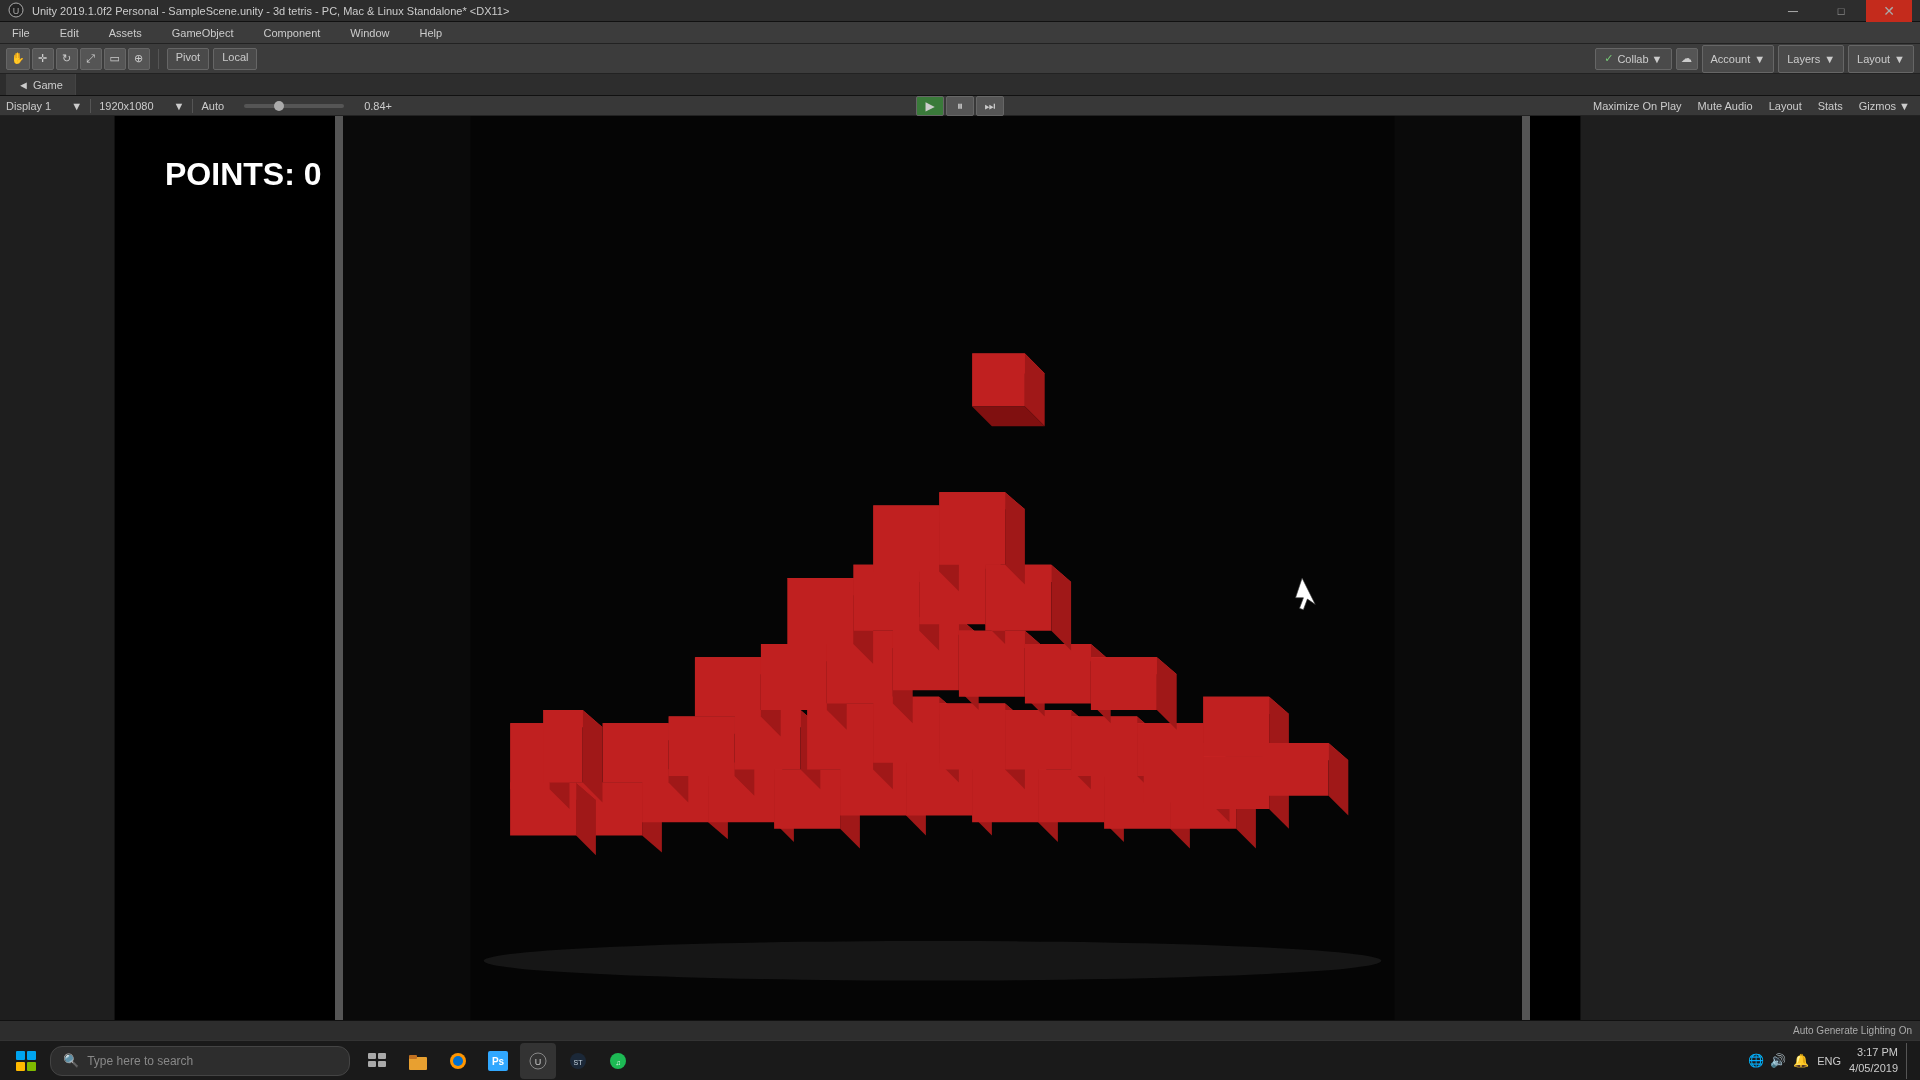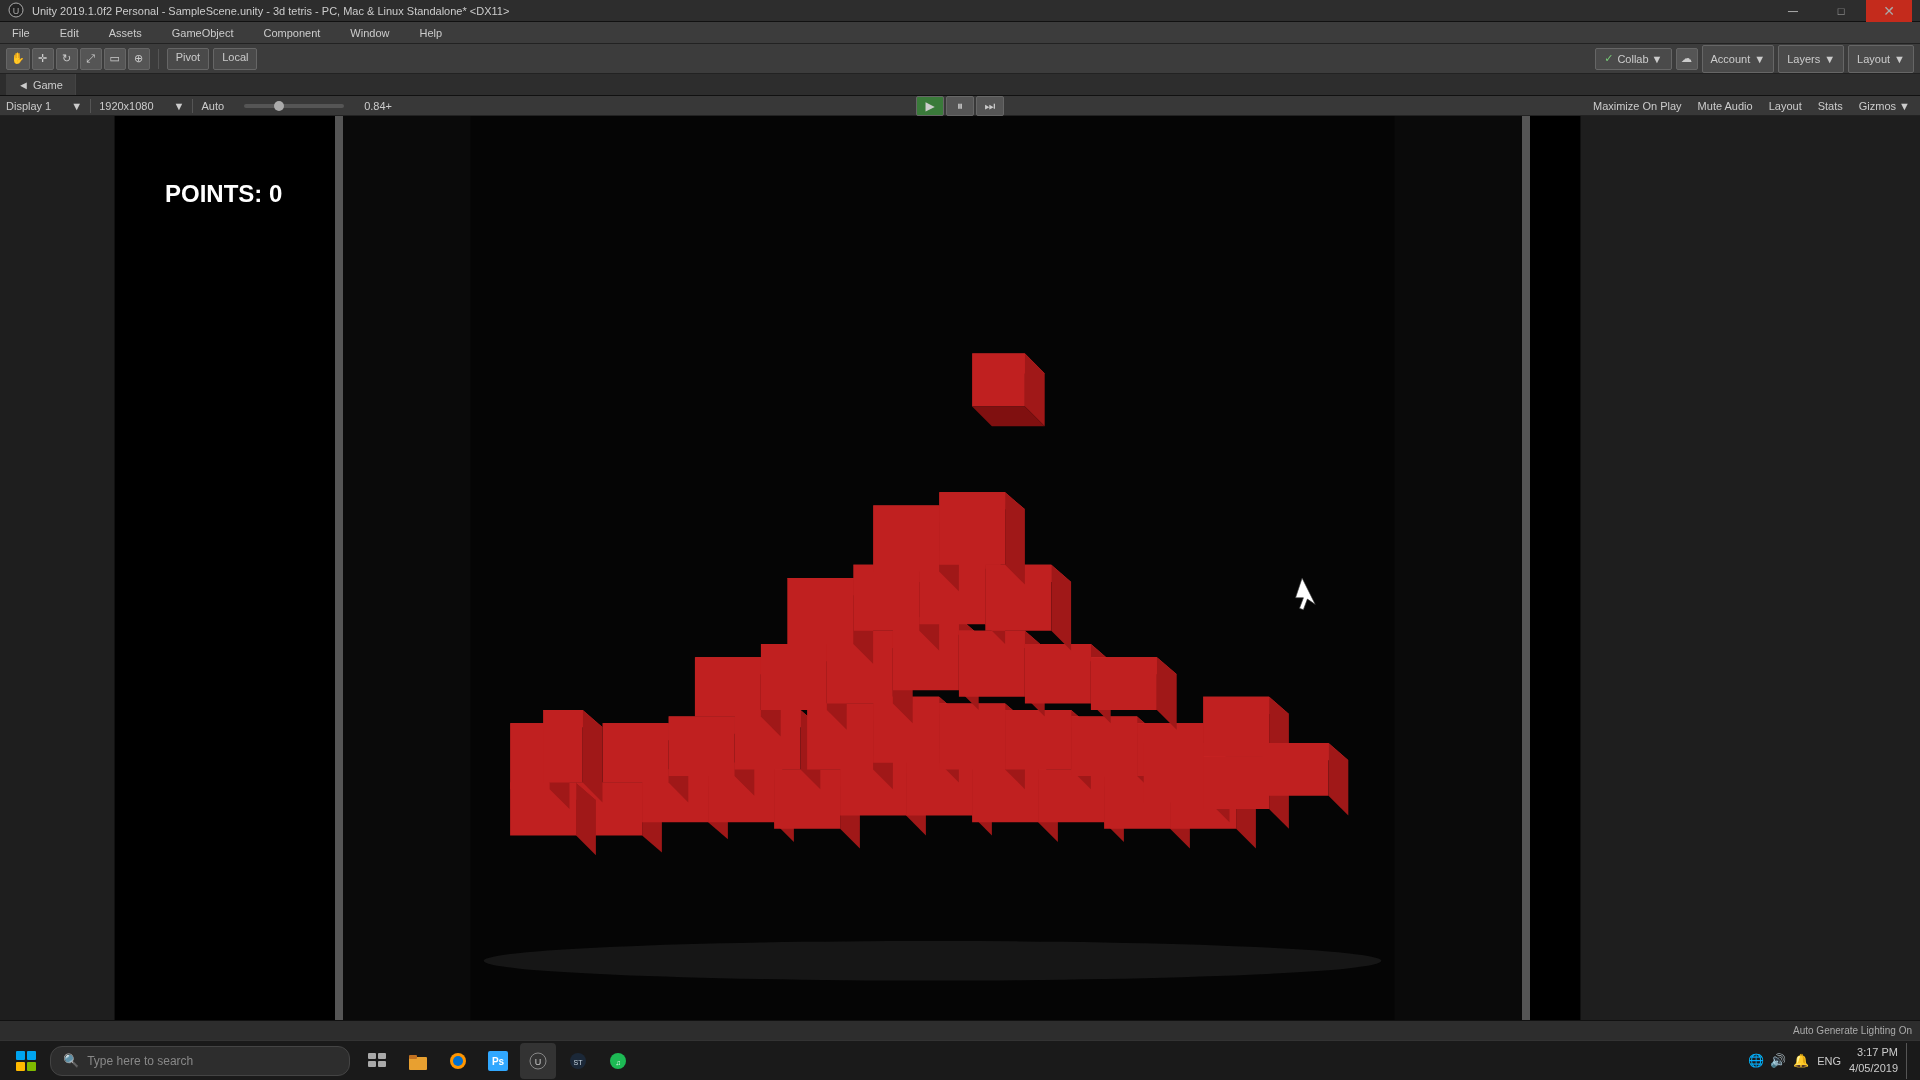--- a/index.html
+++ b/index.html
@@ -243,25 +243,24 @@
       border-right: 8px solid #555;
       background: #0a0a0a;
     }
 
     
     #points-display {
       position: absolute;
       top: 40px;
       left: 50px;
       color: white;
-      font-size: 24px;
+      font-size: 32px;
       font-weight: bold;
       font-family: Arial, sans-serif;
       z-index: 10;
-      margin-top: 24px;
     }
 
     
     #right-panel {
       width: 340px;
       background: #1e1e1e;
       border-left: 1px solid #111;
     }
 
     

